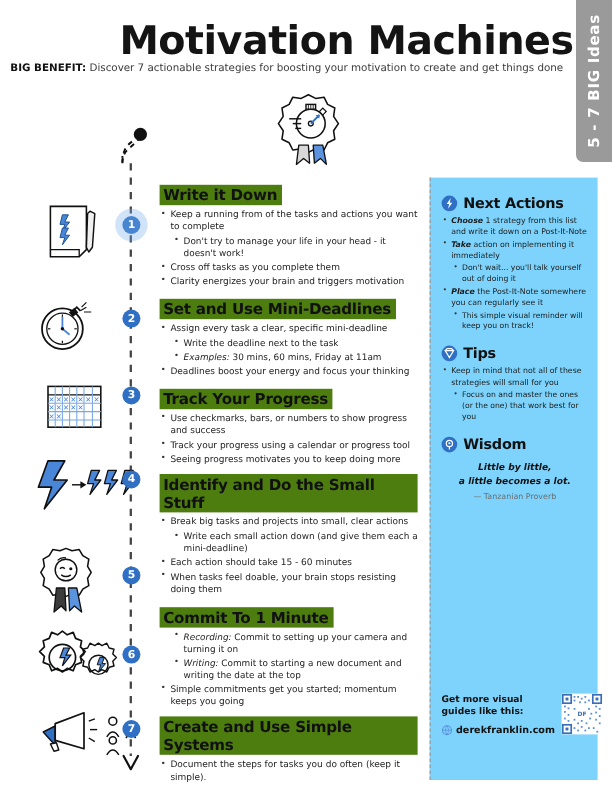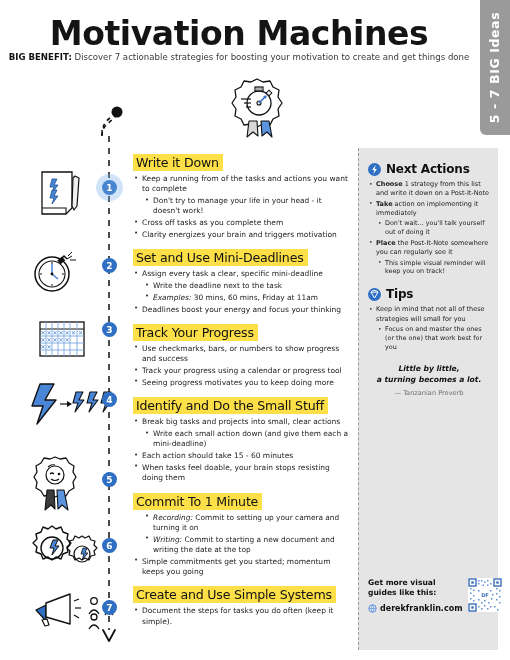--- a/index.html
+++ b/index.html
@@ -18,21 +18,21 @@
   }
   .side-tab span {
     transform: rotate(-90deg); white-space: nowrap;
     color: #ffffff; font-weight: bold; font-size: 12.5px;
     letter-spacing: 0.6px;
   }
 
   
   .title {
     position: absolute; top: 14px; left: 0; width: 478px;
-    text-align: center; font-size: 33px; font-weight: bold;
+    text-align: right; font-size: 33px; font-weight: bold;
     color: #141414; letter-spacing: -0.4px;
   }
   .subtitle {
     position: absolute; top: 52px; left: 0; width: 478px;
     text-align: center; font-size: 8.6px; color: #3a3a3a;
   }
   .subtitle b { color: #111; font-weight: bold; }
 
   
   .badge-ico { position: absolute; left: 228px; top: 76px; width: 58px; height: 62px; }
@@ -52,22 +52,22 @@
     border-radius: 50%; background: rgba(120,175,235,.35); z-index: -1;
   }
 
   
   .step-ico { position: absolute; left: 20px; width: 70px; height: 52px; }
 
   
   .main { position: absolute; left: 133px; top: 152px; width: 215px; }
   .sec { margin-bottom: 7px; }
   .sec h2 {
-    display: inline-block; font-size: 12.6px; font-weight: normal; color: #111;
-    background: #fde047; padding: 1px 4px 1px 3px; margin-bottom: 3px;
+    display: inline-block; font-size: 12.6px; font-weight: bold; color: #111;
+    background: #4d7c0f; padding: 1px 4px 1px 3px; margin-bottom: 3px;
     letter-spacing: -0.2px;
   }
   ul { list-style: none; }
   li.l1 {
     position: relative; padding-left: 9px; font-size: 7.5px; color: #1c1c1c;
     line-height: 1.38; margin-bottom: 1.5px;
   }
   li.l1::before {
     content: "•"; position: absolute; left: 1px; top: -0.5px; font-size: 7px; color: #333;
   }
@@ -76,34 +76,34 @@
     line-height: 1.38; margin-bottom: 1.5px;
   }
   li.l2::before {
     content: "•"; position: absolute; left: 12px; top: -0.5px; font-size: 7px; color: #333;
   }
   .it { font-style: italic; }
 
   
   .panel {
     position: absolute; left: 358px; top: 148px; width: 140px; height: 502px;
-    background: #e5e5e5; border-left: 1px dashed #9b9b9b;
+    background: #7dd3fc; border-left: 1px dashed #9b9b9b;
   }
   .panel-inner { padding: 14px 8px 0 9px; }
   .phead { display: flex; align-items: center; gap: 5px; margin-bottom: 4px; }
   .phead h3 { font-size: 12px; font-weight: bold; color: #111; letter-spacing: -0.2px; }
   .pico {
     width: 13px; height: 13px; border-radius: 50%; background: #2f6fc4;
     display: flex; align-items: center; justify-content: center; flex: 0 0 auto;
   }
   .panel li.l1 { font-size: 6.5px; line-height: 1.4; padding-left: 8px; }
   .panel li.l1::before { font-size: 6px; left: 1px; }
   .panel li.l2 { font-size: 6.4px; line-height: 1.4; padding-left: 17px; }
   .panel li.l2::before { font-size: 6px; left: 10px; }
-  .panel b { font-weight: bold; }
+  .panel b { font-weight: bold; font-style: italic; }
   .grp { margin-bottom: 11px; }
 
   .quote {
     text-align: center; font-style: italic; font-size: 7.6px; color: #111;
     line-height: 1.45; margin-top: 7px; font-weight: bold;
   }
   .attrib { text-align: center; font-size: 6.6px; color: #6d6d6d; margin-top: 4px; }
 
   
   .brand { position: absolute; left: 368px; top: 578px; width: 125px; display: flex; gap: 6px; }
@@ -375,23 +375,33 @@
           </span>
           <h3>Tips</h3>
         </div>
         <ul>
           <li class="l1">Keep in mind that not all of these strategies will small for you</li>
           <li class="l2">Focus on and master the ones (or the one) that work best for you</li>
         </ul>
       </div>
 
       <div class="grp">
+        <div class="phead">
+          <span class="pico">
+            <svg viewBox="0 0 13 13" width="13" height="13">
+                <circle cx="6.5" cy="5.6" r="2.6" fill="none" stroke="#fff" stroke-width="1"></circle>
+                <circle cx="6.5" cy="5.4" r=".9" fill="#fff"></circle>
+                <path d="M6.5 8.2 V10.6" stroke="#fff" stroke-width="1"></path>
+              </svg>
+          </span>
+          <h3>Wisdom</h3>
+        </div>
         <div class="quote">
           <div>Little by little,</div>
-          <div>a turning becomes a lot.</div>
+          <div>a little becomes a lot.</div>
         </div>
         <div class="attrib">— Tanzanian Proverb</div>
       </div>
 
     </div>
   </div>
 
   <div class="brand">
     <div style="flex:1">
       <div class="brand-txt">

